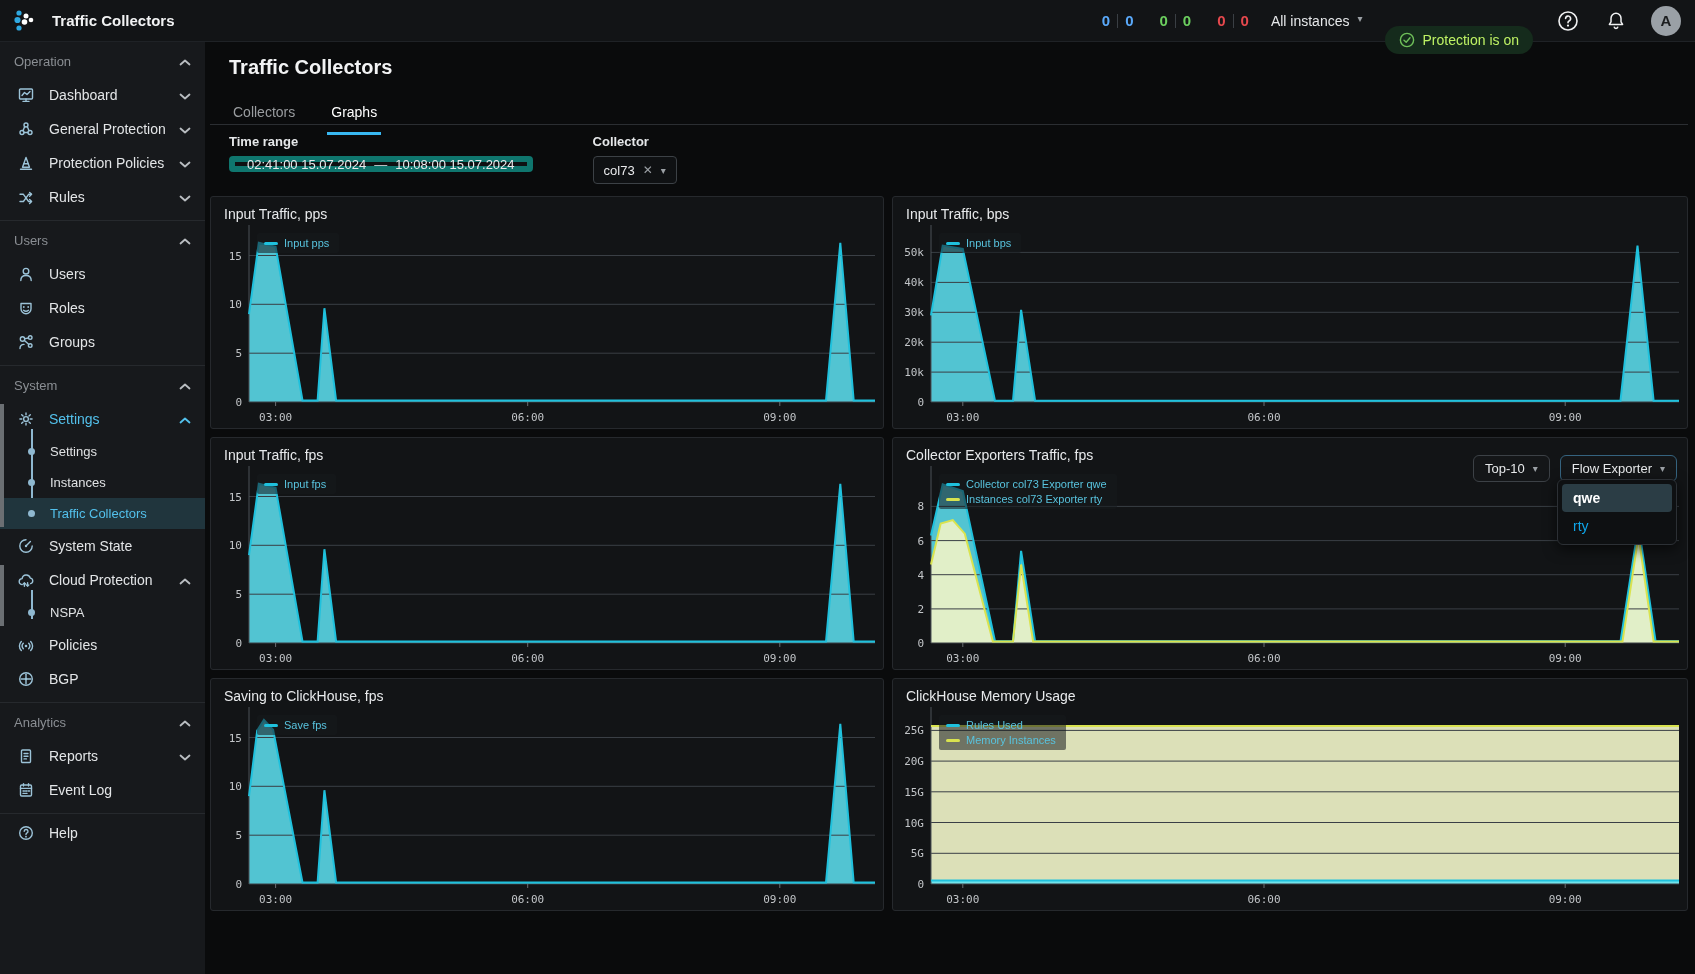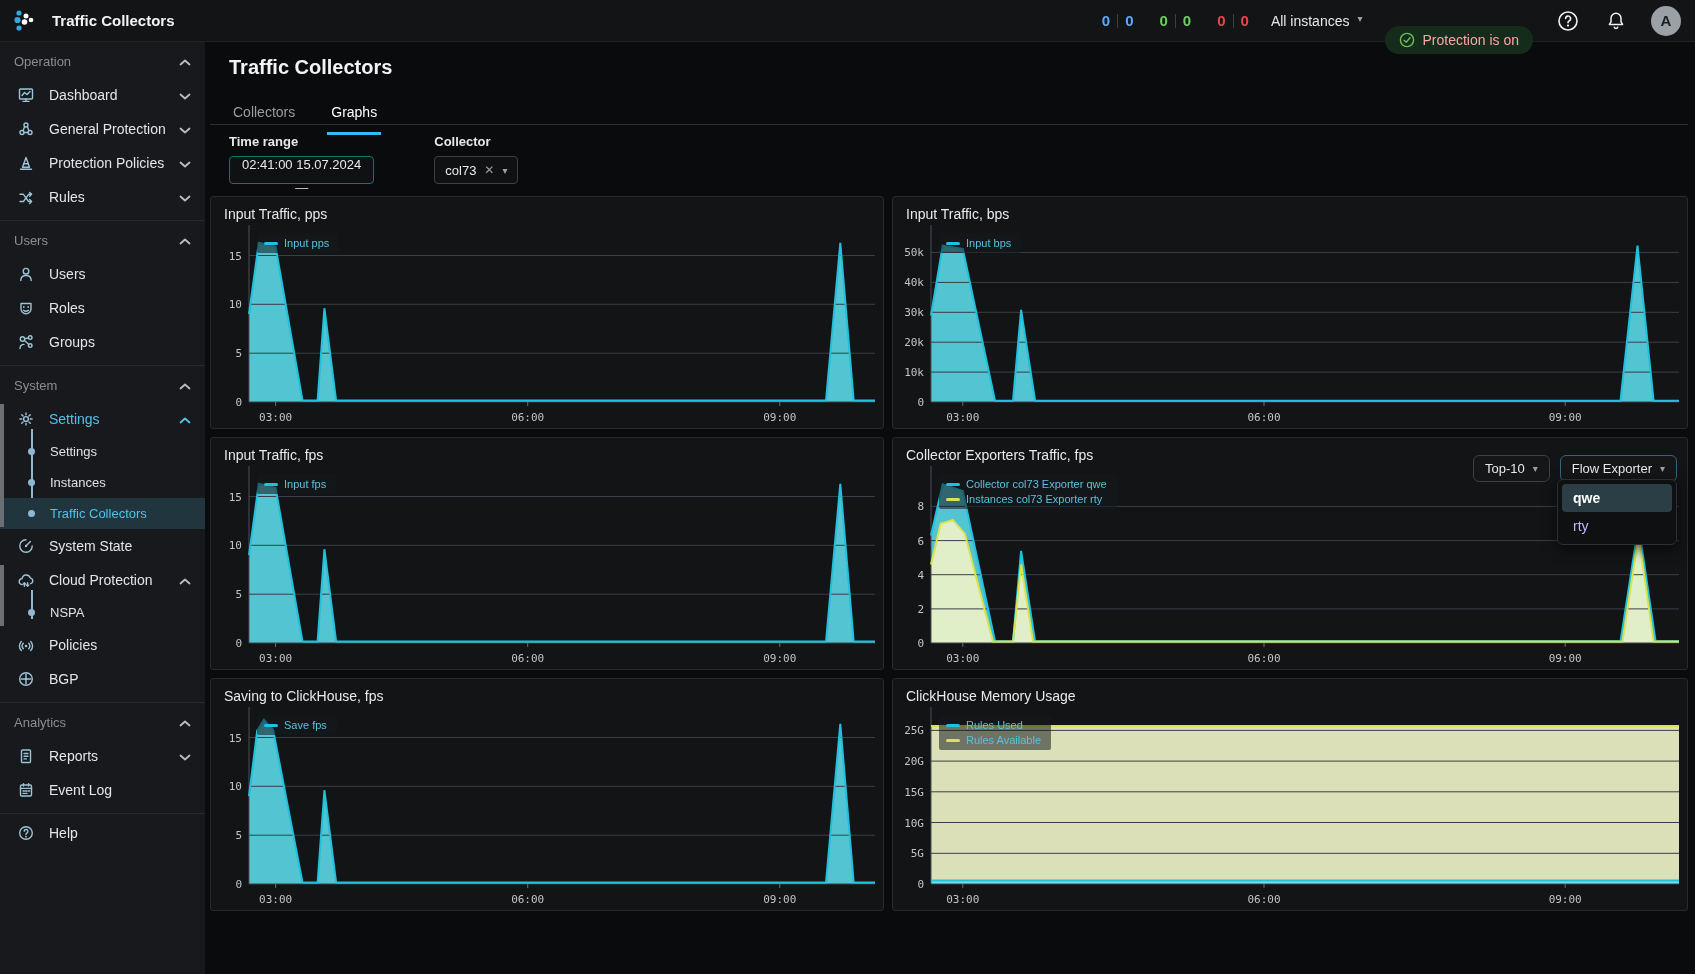--- a/index.html
+++ b/index.html
@@ -9,21 +9,21 @@
   
   #header{position:absolute;left:0;top:0;width:1695px;height:42px;background:#121416;border-bottom:1px solid #1f2226;display:flex;align-items:center;z-index:30;}
   .logo-wrap{display:flex;align-items:center;gap:14px;padding-left:12px;width:205px;}
   .app-title{font-size:15px;font-weight:700;color:#f2f3f4;}
   #header-right{margin-left:auto;display:flex;align-items:center;gap:22px;padding-right:14px;}
   .counters{display:flex;align-items:center;gap:26px;}
   .counter-pair{display:flex;align-items:center;gap:7px;font-size:15px;font-weight:700;}
   .counter-div{width:1px;height:14px;background:#3a3f44;}
   .instances{display:flex;gap:8px;font-size:14px;color:#e6e8ea;cursor:pointer;}
   .caret{font-size:10px;color:#9ba0a5;}
-  .badge{display:flex;align-items:center;gap:8px;background:#152b1c;border-radius:15px;padding:6px 14px;font-size:14px;color:#fca5a5;margin-top:38px;}
+  .badge{display:flex;align-items:center;gap:8px;background:#152b1c;border-radius:15px;padding:6px 14px;font-size:14px;color:#bef264;margin-top:38px;}
   .hicon{width:26px;height:26px;display:flex;align-items:center;justify-content:center;}
   .avatar{width:30px;height:30px;border-radius:50%;background:#9aa0a6;color:#1b1d1f;font-weight:700;font-size:15px;display:flex;align-items:center;justify-content:center;}
 
   
   #sidebar{position:absolute;left:0;top:42px;width:205px;height:932px;background:#17191c;overflow:hidden;}
   .nav-section{border-top:1px solid #26292d;padding:2px 0 6px 0;}
   .nav-section:first-child{border-top:none;}
   .sec-head{display:flex;align-items:center;height:34px;padding:0 14px;color:#8a8e93;font-size:13px;cursor:pointer;}
   .sec-head .chev{margin-left:auto;}
   .nav-item{display:flex;align-items:center;height:34px;padding:0 14px 0 16px;font-size:14px;color:#e3e5e7;cursor:pointer;position:relative;}
@@ -44,40 +44,40 @@
   
   #main{position:absolute;left:205px;top:42px;width:1490px;height:932px;background:#0a0b0c;}
   .page-title{position:absolute;left:24px;top:14px;font-size:20px;font-weight:700;color:#f2f3f4;}
   #tabs{position:absolute;left:24px;top:56px;display:flex;gap:28px;}
   .tab{font-size:14px;color:#9a9da0;padding:6px 4px 12px 4px;cursor:pointer;}
   .tab.active{color:#ffffff;border-bottom:3px solid #38b8f2;}
   #tabs-divider{position:absolute;left:5px;right:7px;top:82px;height:1px;background:#2b2e32;}
   .filter-label{font-size:13px;font-weight:700;color:#e6e8ea;}
   #filters{position:absolute;left:24px;top:92px;display:flex;gap:60px;}
   .fcol{display:flex;flex-direction:column;gap:7px;}
-  .range-box{display:flex;align-items:center;gap:8px;border:1px solid #0f766e;border-radius:4px;background:#0f1113;height:28px;padding:0 12px;font-size:13px;color:#e9eaec;cursor:pointer;flex-direction:column;}
+  .range-box{display:flex;align-items:center;gap:8px;border:6px solid #0f766e;border-radius:4px;background:#0f1113;height:16px;padding:0 12px;font-size:13px;color:#e9eaec;cursor:pointer;}
   .range-sep{color:#cfd2d5;}
   .chip-box{display:flex;align-items:center;gap:8px;border:1px solid #3c4146;border-radius:4px;background:#0f1113;height:28px;padding:0 10px;font-size:13px;color:#e9eaec;cursor:pointer;}
   .chip-x{color:#9ba0a5;font-size:12px;cursor:pointer;}
 
   
   #charts{position:absolute;left:5px;top:154px;right:7px;display:grid;grid-template-columns:674px 1fr;grid-auto-rows:233px;gap:8px;}
   .panel{position:relative;background:#121416;border:1px solid #26292d;border-radius:3px;overflow:visible;}
   .panel-title{position:absolute;left:13px;top:9px;font-size:14px;color:#e8eaec;z-index:3;}
   .panel svg.plot{position:absolute;left:0;top:0;z-index:1;}
   .tick{font-family:"DejaVu Sans Mono",monospace;font-size:11px;fill:#c2c5c8;}
   .legend{position:absolute;left:46px;top:36px;z-index:4;background:rgba(22,26,29,0.55);border-radius:2px;padding:4px 10px 4px 7px;display:flex;flex-direction:column;gap:3px;}
   .legend-item{display:flex;align-items:center;gap:6px;font-size:11px;color:#58c3de;cursor:pointer;white-space:nowrap;}
   .legend-swatch{width:14px;height:3px;border-radius:2px;flex:none;}
 
   .controls{position:absolute;right:10px;top:17px;display:flex;gap:10px;z-index:6;}
   .ctl-btn{display:flex;align-items:center;gap:8px;height:27px;padding:0 11px;border:1px solid #3c4146;border-radius:6px;background:#141618;font-size:13px;color:#e6e8ea;cursor:pointer;}
   .ctl-btn.focused{border-color:#35637f;}
   .dropdown{position:absolute;right:10px;top:41px;width:120px;background:#0e1012;border:1px solid #2c3035;border-radius:6px;padding:4px;z-index:10;box-shadow:0 4px 14px rgba(0,0,0,0.6);}
-  .dd-item{padding:6px 11px;font-size:14px;color:#c4b5fd;border-radius:4px;cursor:pointer;}
+  .dd-item{padding:6px 11px;font-size:14px;color:#0ea5e9;border-radius:4px;cursor:pointer;}
   .dd-item.selected{background:#2b3d45;font-weight:700;color:#ffffff;}
 </style>
 </head>
 <body>
 
 <div id="app">
 
   <div id="header">
     <div class="logo-wrap">
       <svg width="26" height="26" viewBox="0 0 26 26">
@@ -610,19 +610,19 @@
             <text x="672.2" y="224" text-anchor="middle" class="tick">09:00</text>
           </svg>
           <div class="panel-title">ClickHouse Memory Usage</div>
           <div class="legend">
             <div class="legend-item">
               <span class="legend-swatch" style="background:#1fc1dd"></span>
               <span>Rules Used</span>
             </div>
             <div class="legend-item">
               <span class="legend-swatch" style="background:#d9e34f"></span>
-              <span>Rules Available</span>
+              <span>Memory Instances</span>
             </div>
           </div>
         </div>
     </div>
   </div>
 </div>
 
 </body></html>

